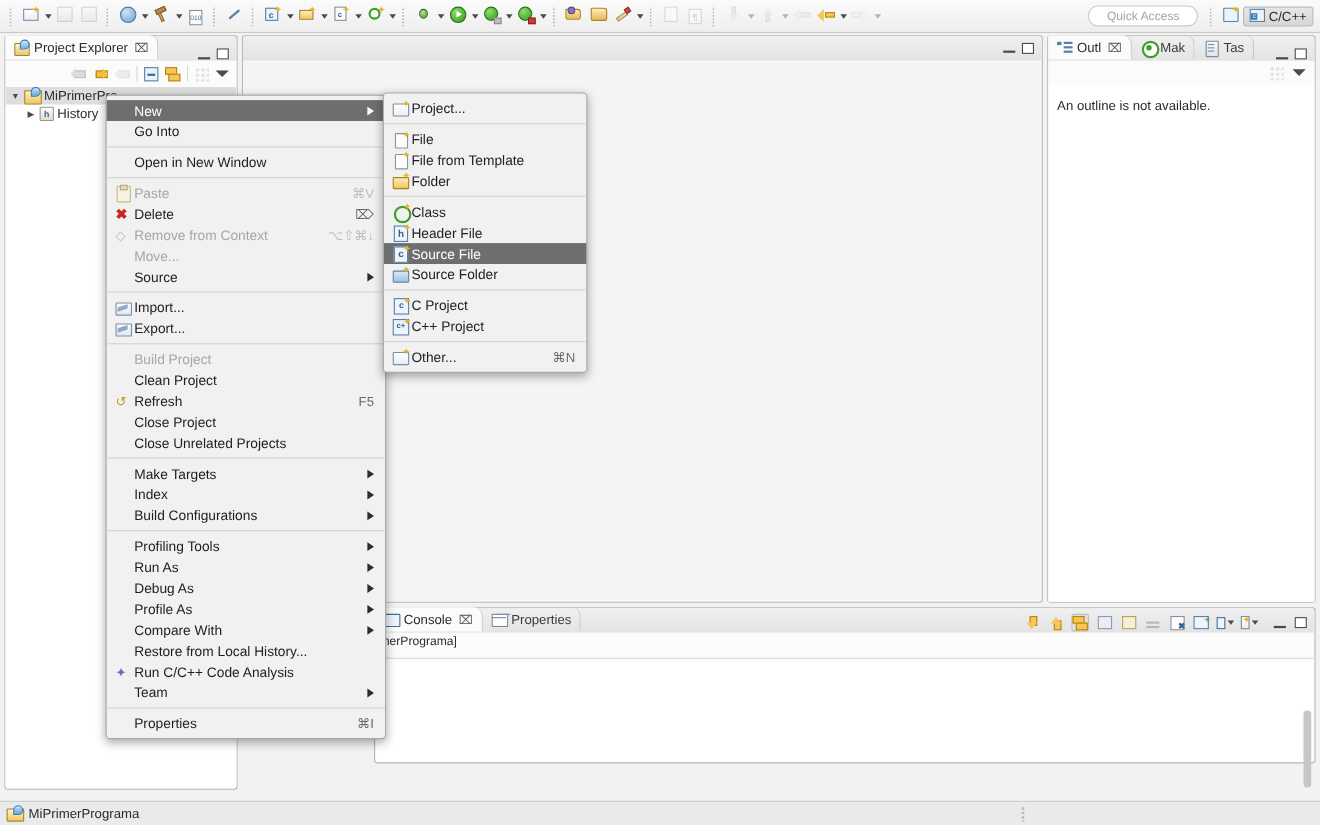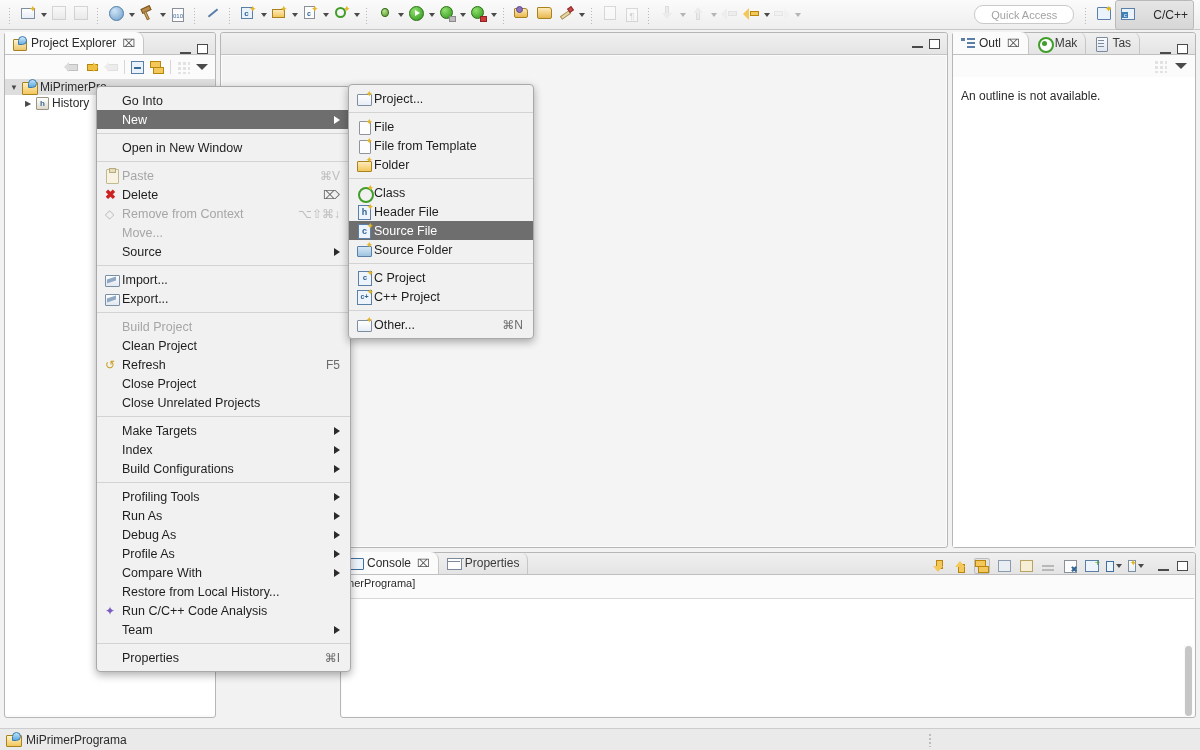--- a/index.html
+++ b/index.html
@@ -40,21 +40,21 @@
   .tb-arrow.dim::after { border-top-color: #b4b4b4; }
   .tb-spacer { flex: 1 1 auto; }
 
   .quick-access {
     width: 100px; height: 19px; border: 1px solid #c9c9c9; border-radius: 9px;
     background: #fff; color: #a3a3a3; font-size: 11px;
     display: flex; align-items: center; justify-content: center; flex: none;
     margin-right: 6px;
   }
   .persp-btn {
-    height: 30px; display: flex; align-items: center; gap: 17px;
+    height: 18px; display: flex; align-items: center; gap: 2px;
     padding: 0 5px; border: 1px solid #b9b9b9; border-radius: 3px;
     background: linear-gradient(#e6e6e6, #d6d6d6);
     font-size: 12px; flex: none; margin-right: 6px;
   }
   .persp-open { width: 22px; height: 22px; flex:none; display:flex; align-items:center; justify-content:center; }
 
   
   .ic { position: relative; display: inline-block; }
   .ic-doc { width: 13px; height: 15px; background: #fdfdfd; border: 1px solid #8a9099; border-radius: 1px; }
   .ic-doc.blue { background: #eaf2fb; border-color: #5b7fa6; }
@@ -117,21 +117,21 @@
   .editor-top { height: 22px; background: linear-gradient(#f0f0f0,#e4e4e4); border-bottom:1px solid #c4c4c4; display:flex; align-items:center; justify-content:flex-end; gap:6px; padding-right:7px; border-radius:3px 3px 0 0;}
   .editor-blank { position:absolute; left:1px; top:23px; right:1px; bottom:1px; background:#f4f4f4; }
 
   
   #outline-view { left: 952px; top: 32px; width: 244px; height: 516px; }
   .outline-msg { padding: 12px 8px; font-size: 12px; color: #2b2b2b; }
   .outline-tb { height:22px; display:flex; align-items:center; justify-content:flex-end; gap:8px; padding-right:8px; background:#fbfbfb;}
   .dots-ic { width:13px;height:13px; background-image: radial-gradient(#c9c9c9 45%, transparent 46%); background-size:5px 5px; }
 
   
-  #console-view { left: 340px; top: 552px; width: 856px; height: 166px; }
+  #console-view { left: 340px; top: 552px; width: 856px; height: 142px; }
   .console-body { position:absolute; left:1px; top:45px; right:1px; bottom:1px; background:#fff; border-top:1px solid #d8d8d8; }
   .console-label { position:absolute; left:4px; top:24px; font-size:11px; color:#2b2b2b; }
   .cons-tb-ic { width:16px;height:16px; display:flex;align-items:center;justify-content:center; }
   .dn-arrow,.up-arrow{width:11px;height:13px;position:relative;}
   .dn-arrow::before{content:"";position:absolute;left:3px;top:0;width:5px;height:7px;background:#f3c75a;border:1px solid #b8860b;}
   .dn-arrow::after{content:"";position:absolute;left:0;top:6px;width:0;height:0;border-left:5.5px solid transparent;border-right:5.5px solid transparent;border-top:6px solid #f3c75a;}
   .up-arrow::before{content:"";position:absolute;left:3px;bottom:0;width:5px;height:7px;background:#f3c75a;border:1px solid #b8860b;}
   .up-arrow::after{content:"";position:absolute;left:0;bottom:6px;width:0;height:0;border-left:5.5px solid transparent;border-right:5.5px solid transparent;border-bottom:6px solid #f3c75a;}
   .cons-tb-ic.active { background:#e2e2e2; border:1px solid #bdbdbd; border-radius:2px; }
   .scroll-v { position:absolute; right:1px; top:46px; bottom:2px; width:9px; background:#fafafa; }
@@ -485,28 +485,28 @@
     </div>
   </div>
 
   <div class="statusbar">
     <span class="status-ic"></span>
     <span>MiPrimerPrograma</span>
     <span class="status-grip"></span>
   </div>
 
   <div class="ctx-menu" id="context-menu">
+      <div class="mi selected">
+        <span class="mi-ic"></span>
+        <span class="mi-label">New</span>
+        <span class="submark"></span>
+      </div>
       <div class="mi">
         <span class="mi-ic"></span>
         <span class="mi-label">Go Into</span>
-      </div>
-      <div class="mi selected">
-        <span class="mi-ic"></span>
-        <span class="mi-label">New</span>
-        <span class="submark"></span>
       </div>
       <div class="msep"></div>
       <div class="mi">
         <span class="mi-ic"></span>
         <span class="mi-label">Open in New Window</span>
       </div>
       <div class="msep"></div>
       <div class="mi disabled">
         <span class="mi-ic">
           <span class="icp paste"></span>

